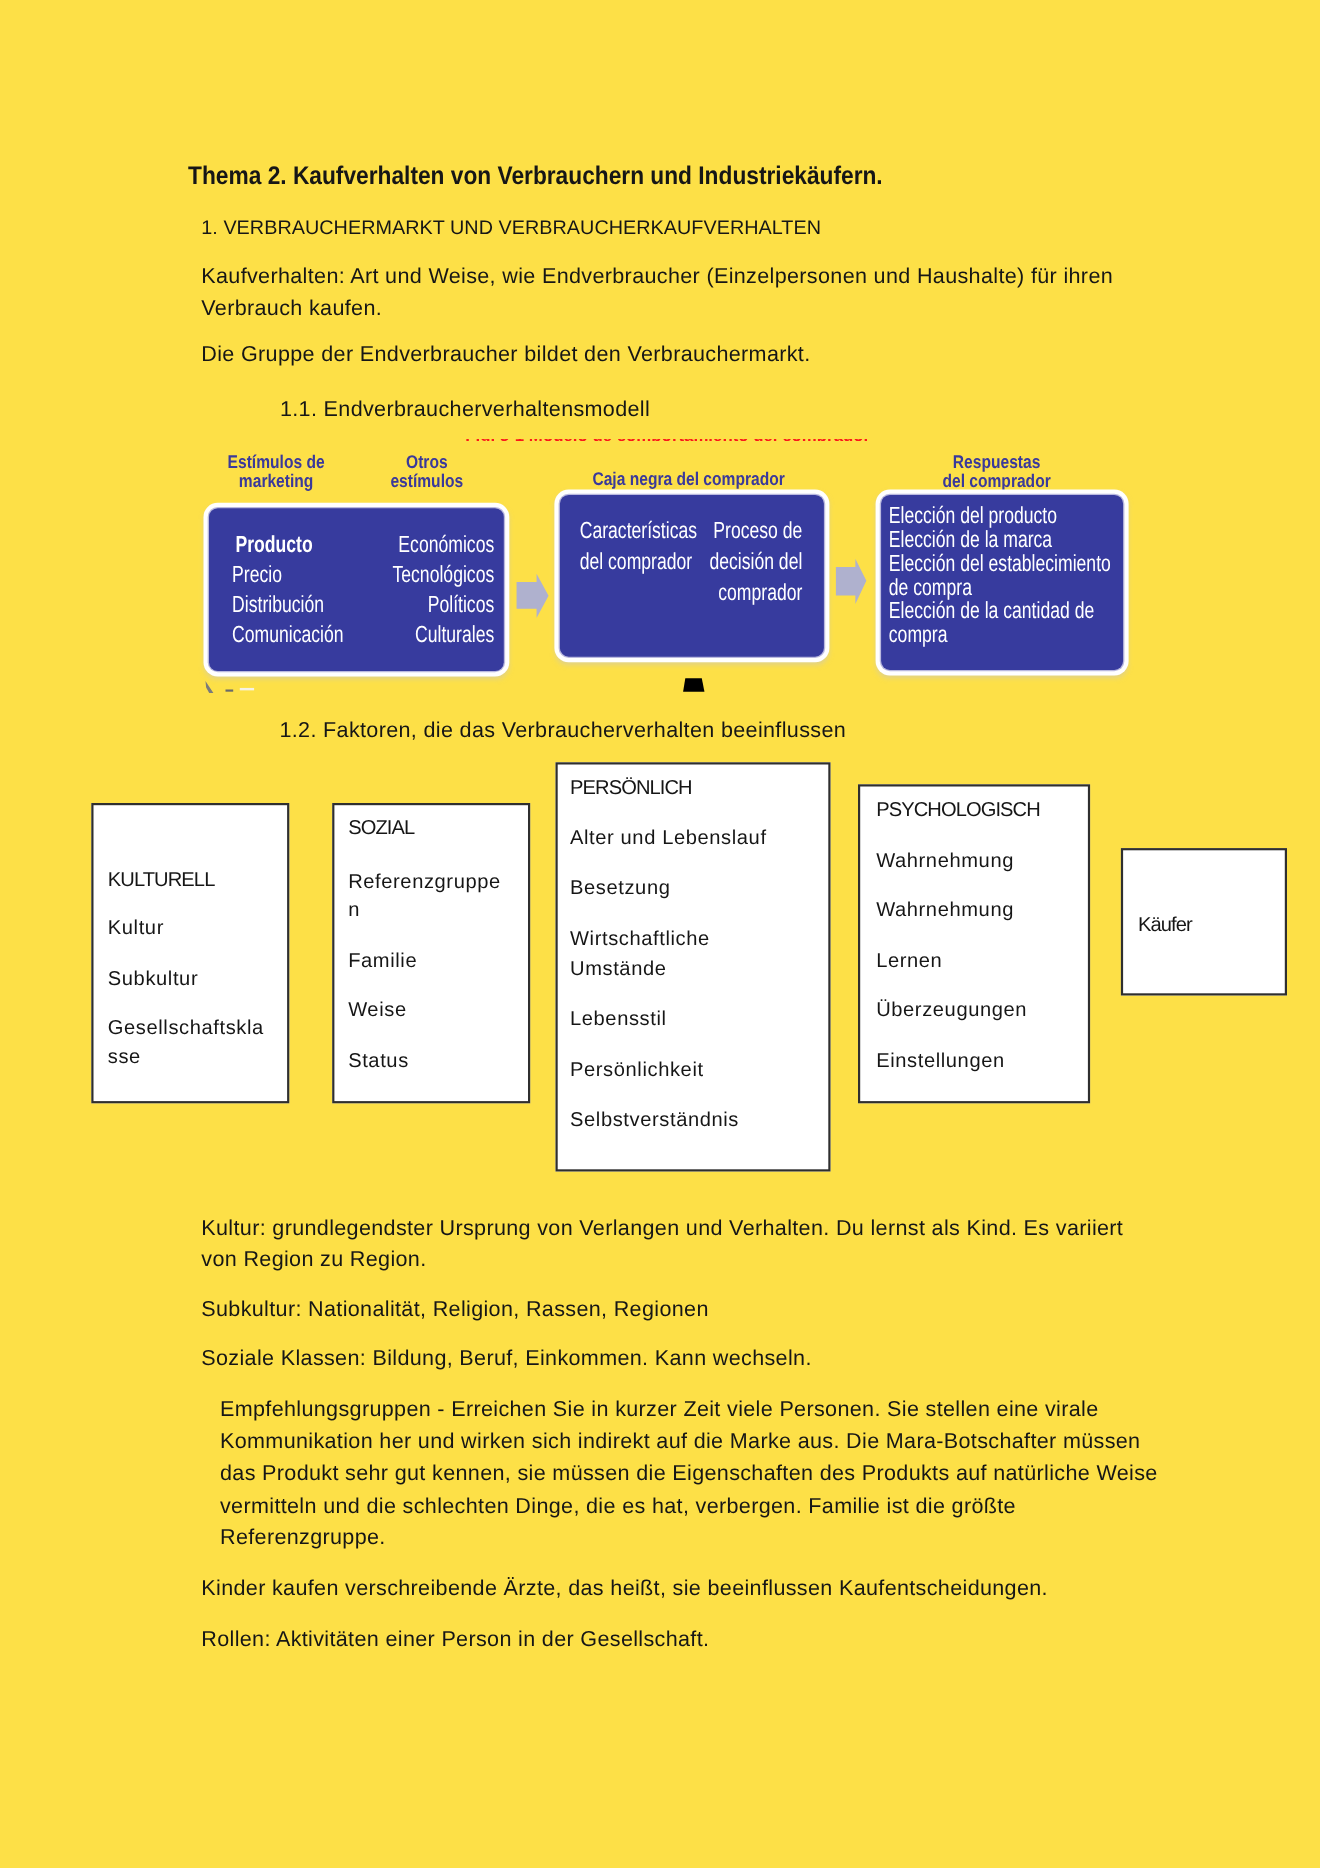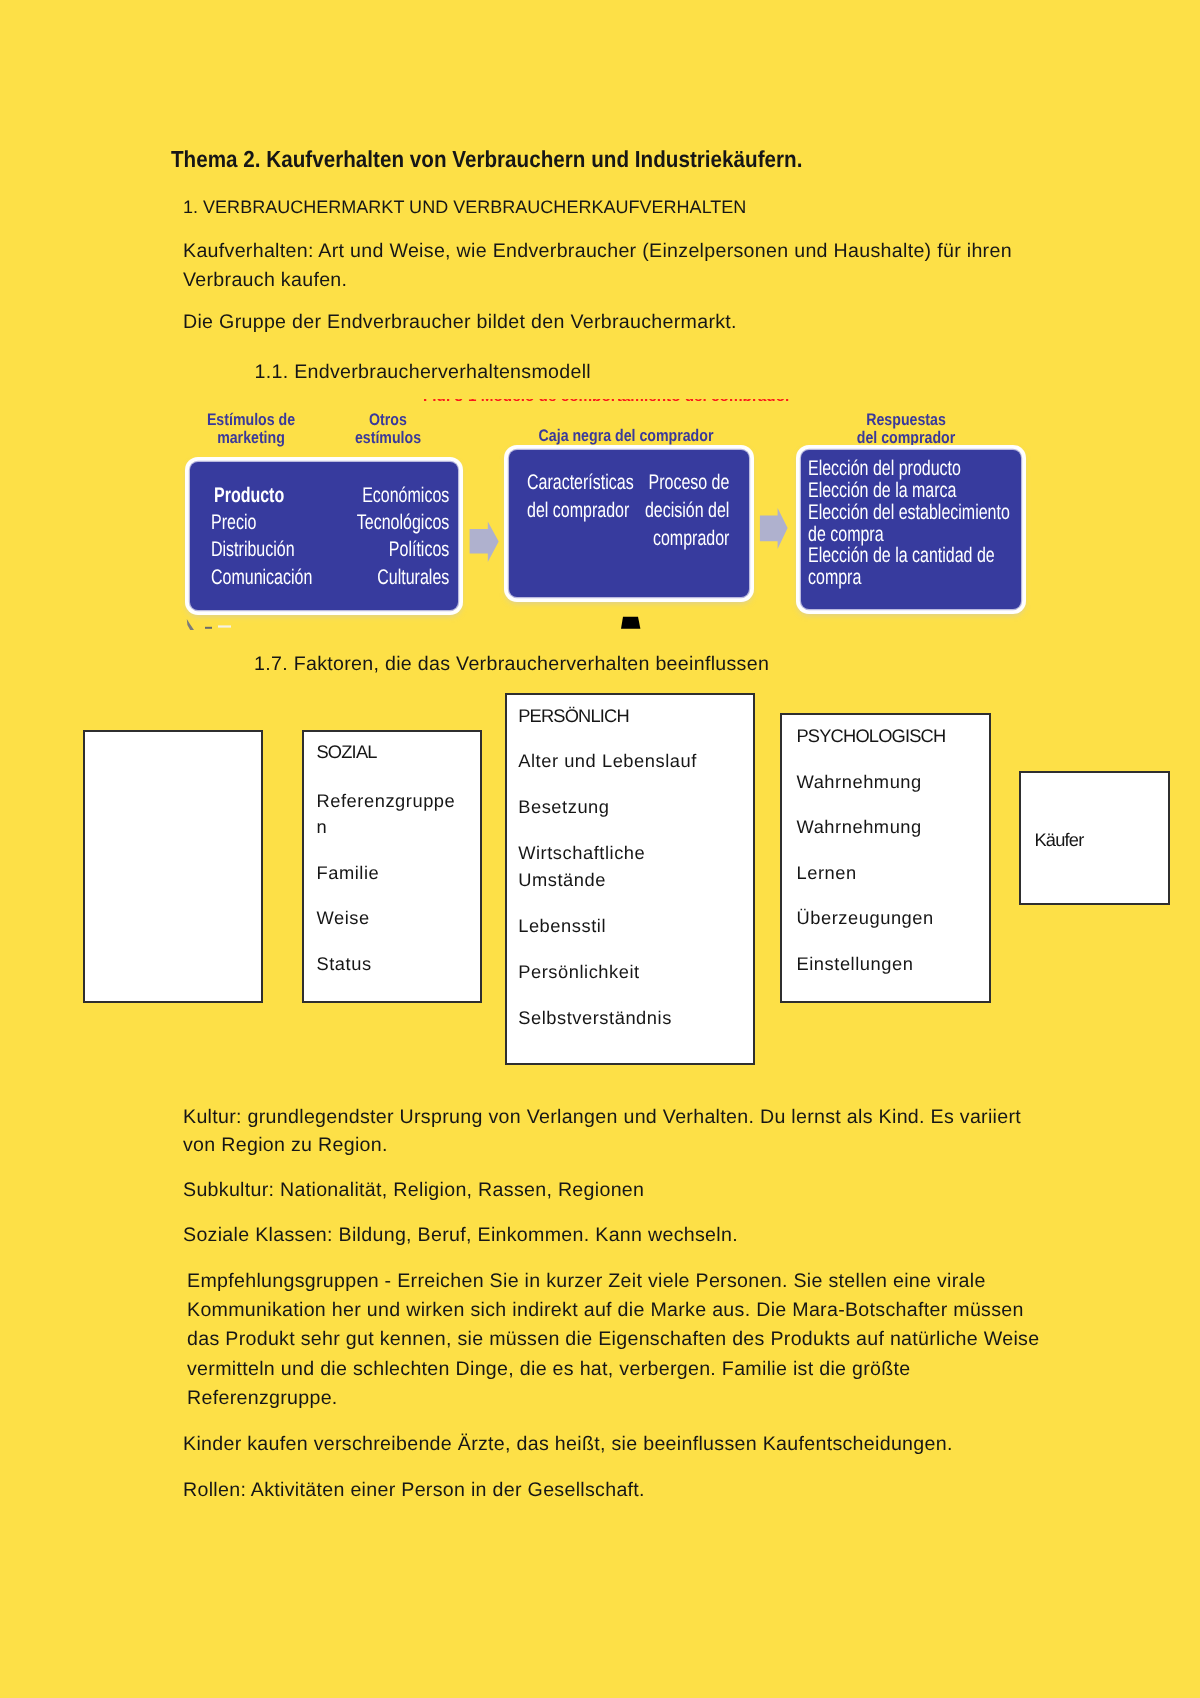--- a/index.html
+++ b/index.html
@@ -97,42 +97,44 @@
     <svg style="position:absolute;left:0;top:0;width:866px;height:238px;overflow:visible" viewBox="0 0 866 238">
       <path d="M 298.6 135 L 316.8 135 L 316.8 127.5 L 327.7 147.5 L 316.8 167.9 L 316.8 159.5 L 298.6 159.5 Z" fill="#aeb0cc"></path>
       <path d="M 588.9 121.5 L 606.6 121.5 L 606.6 113.9 L 616.6 134 L 606.6 155.1 L 606.6 147.3 L 588.9 147.3 Z" fill="#aeb0cc"></path>
       <path d="M 452 222.7 L 467 222.7 L 469.4 234.8 L 450 234.8 Z" fill="#000000"></path>
       <path d="M 15.8 225 L 18.6 229.5 L 23 236 L 19.2 236 L 16.4 231 Z" fill="#7b7b7b"></path>
       <rect x="34" y="232.8" width="7" height="2" fill="#6a6a6a"></rect>
       <rect x="47" y="231.4" width="13" height="2.2" fill="#f3f0e4"></rect>
     </svg>
   </div>
 
-  <div class="para nw" style="left:242px;top:650px">1.7. Faktoren, die das Verbraucherverhalten beeinflussen</div>
+  <div class="para nw" style="left:242px;top:650px">1.2. Faktoren, die das Verbraucherverhalten beeinflussen</div>
 
   <div class="box" style="left:83px;top:730px;width:180px;height:273px"></div>
+  <div class="boxtxt" style="left:98px;top:786px;width:160px;--gap1:17.9px"><p>KULTURELL</p><p>Kultur</p><p>Subkultur</p><p>Gesellschaftskla
+sse</p></div>
 
   <div class="box" style="left:302px;top:730px;width:180px;height:273px"></div>
   <div class="boxtxt" style="left:316.5px;top:739.4px;width:166px;--gap1:22.2px"><p>SOZIAL</p><p>Referenzgruppe
 n</p><p>Familie</p><p>Weise</p><p>Status</p></div>
 
   <div class="box" style="left:505px;top:693px;width:250px;height:372px"></div>
   <div class="boxtxt" style="left:518.2px;top:702.5px;width:236px;--gap1:19.2px;--gap:19.9px"><p>PERSÖNLICH</p><p>Alter und Lebenslauf</p><p>Besetzung</p><p>Wirtschaftliche
 Umstände</p><p>Lebensstil</p><p>Persönlichkeit</p><p>Selbstverständnis</p></div>
 
   <div class="box" style="left:780px;top:713px;width:211px;height:290px"></div>
   <div class="boxtxt" style="left:796.5px;top:723.3px;width:200px;--gap1:19.2px;--gap:19.2px"><p>PSYCHOLOGISCH</p><p>Wahrnehmung</p><p>Wahrnehmung</p><p>Lernen</p><p>Überzeugungen</p><p>Einstellungen</p></div>
 
   <div class="box" style="left:1019px;top:771px;width:151px;height:134px"></div>
   <div class="boxtxt" style="left:1034.5px;top:827px;width:130px"><p>Käufer</p></div>
 
   <div class="para nw" style="left:171px;top:1102.5px">Kultur: grundlegendster Ursprung von Verlangen und Verhalten. Du lernst als Kind. Es variiert
 von Region zu Region.</div>
   <div class="para nw" style="left:171px;top:1176.3px">Subkultur: Nationalität, Religion, Rassen, Regionen</div>
   <div class="para nw" style="left:171px;top:1220.5px">Soziale Klassen: Bildung, Beruf, Einkommen. Kann wechseln.</div>
-  <div class="para nw" style="left:175px;top:1267px;line-height:29.2px">Empfehlungsgruppen - Erreichen Sie in kurzer Zeit viele Personen. Sie stellen eine virale
+  <div class="para nw" style="left:188px;top:1267px;line-height:29.2px">Empfehlungsgruppen - Erreichen Sie in kurzer Zeit viele Personen. Sie stellen eine virale
 Kommunikation her und wirken sich indirekt auf die Marke aus. Die Mara-Botschafter müssen
 das Produkt sehr gut kennen, sie müssen die Eigenschaften des Produkts auf natürliche Weise
 vermitteln und die schlechten Dinge, die es hat, verbergen. Familie ist die größte
 Referenzgruppe.</div>
   <div class="para nw" style="left:171px;top:1429.5px">Kinder kaufen verschreibende Ärzte, das heißt, sie beeinflussen Kaufentscheidungen.</div>
   <div class="para nw" style="left:171px;top:1475.8px">Rollen: Aktivitäten einer Person in der Gesellschaft.</div>
 </div>
 
 </body></html>

